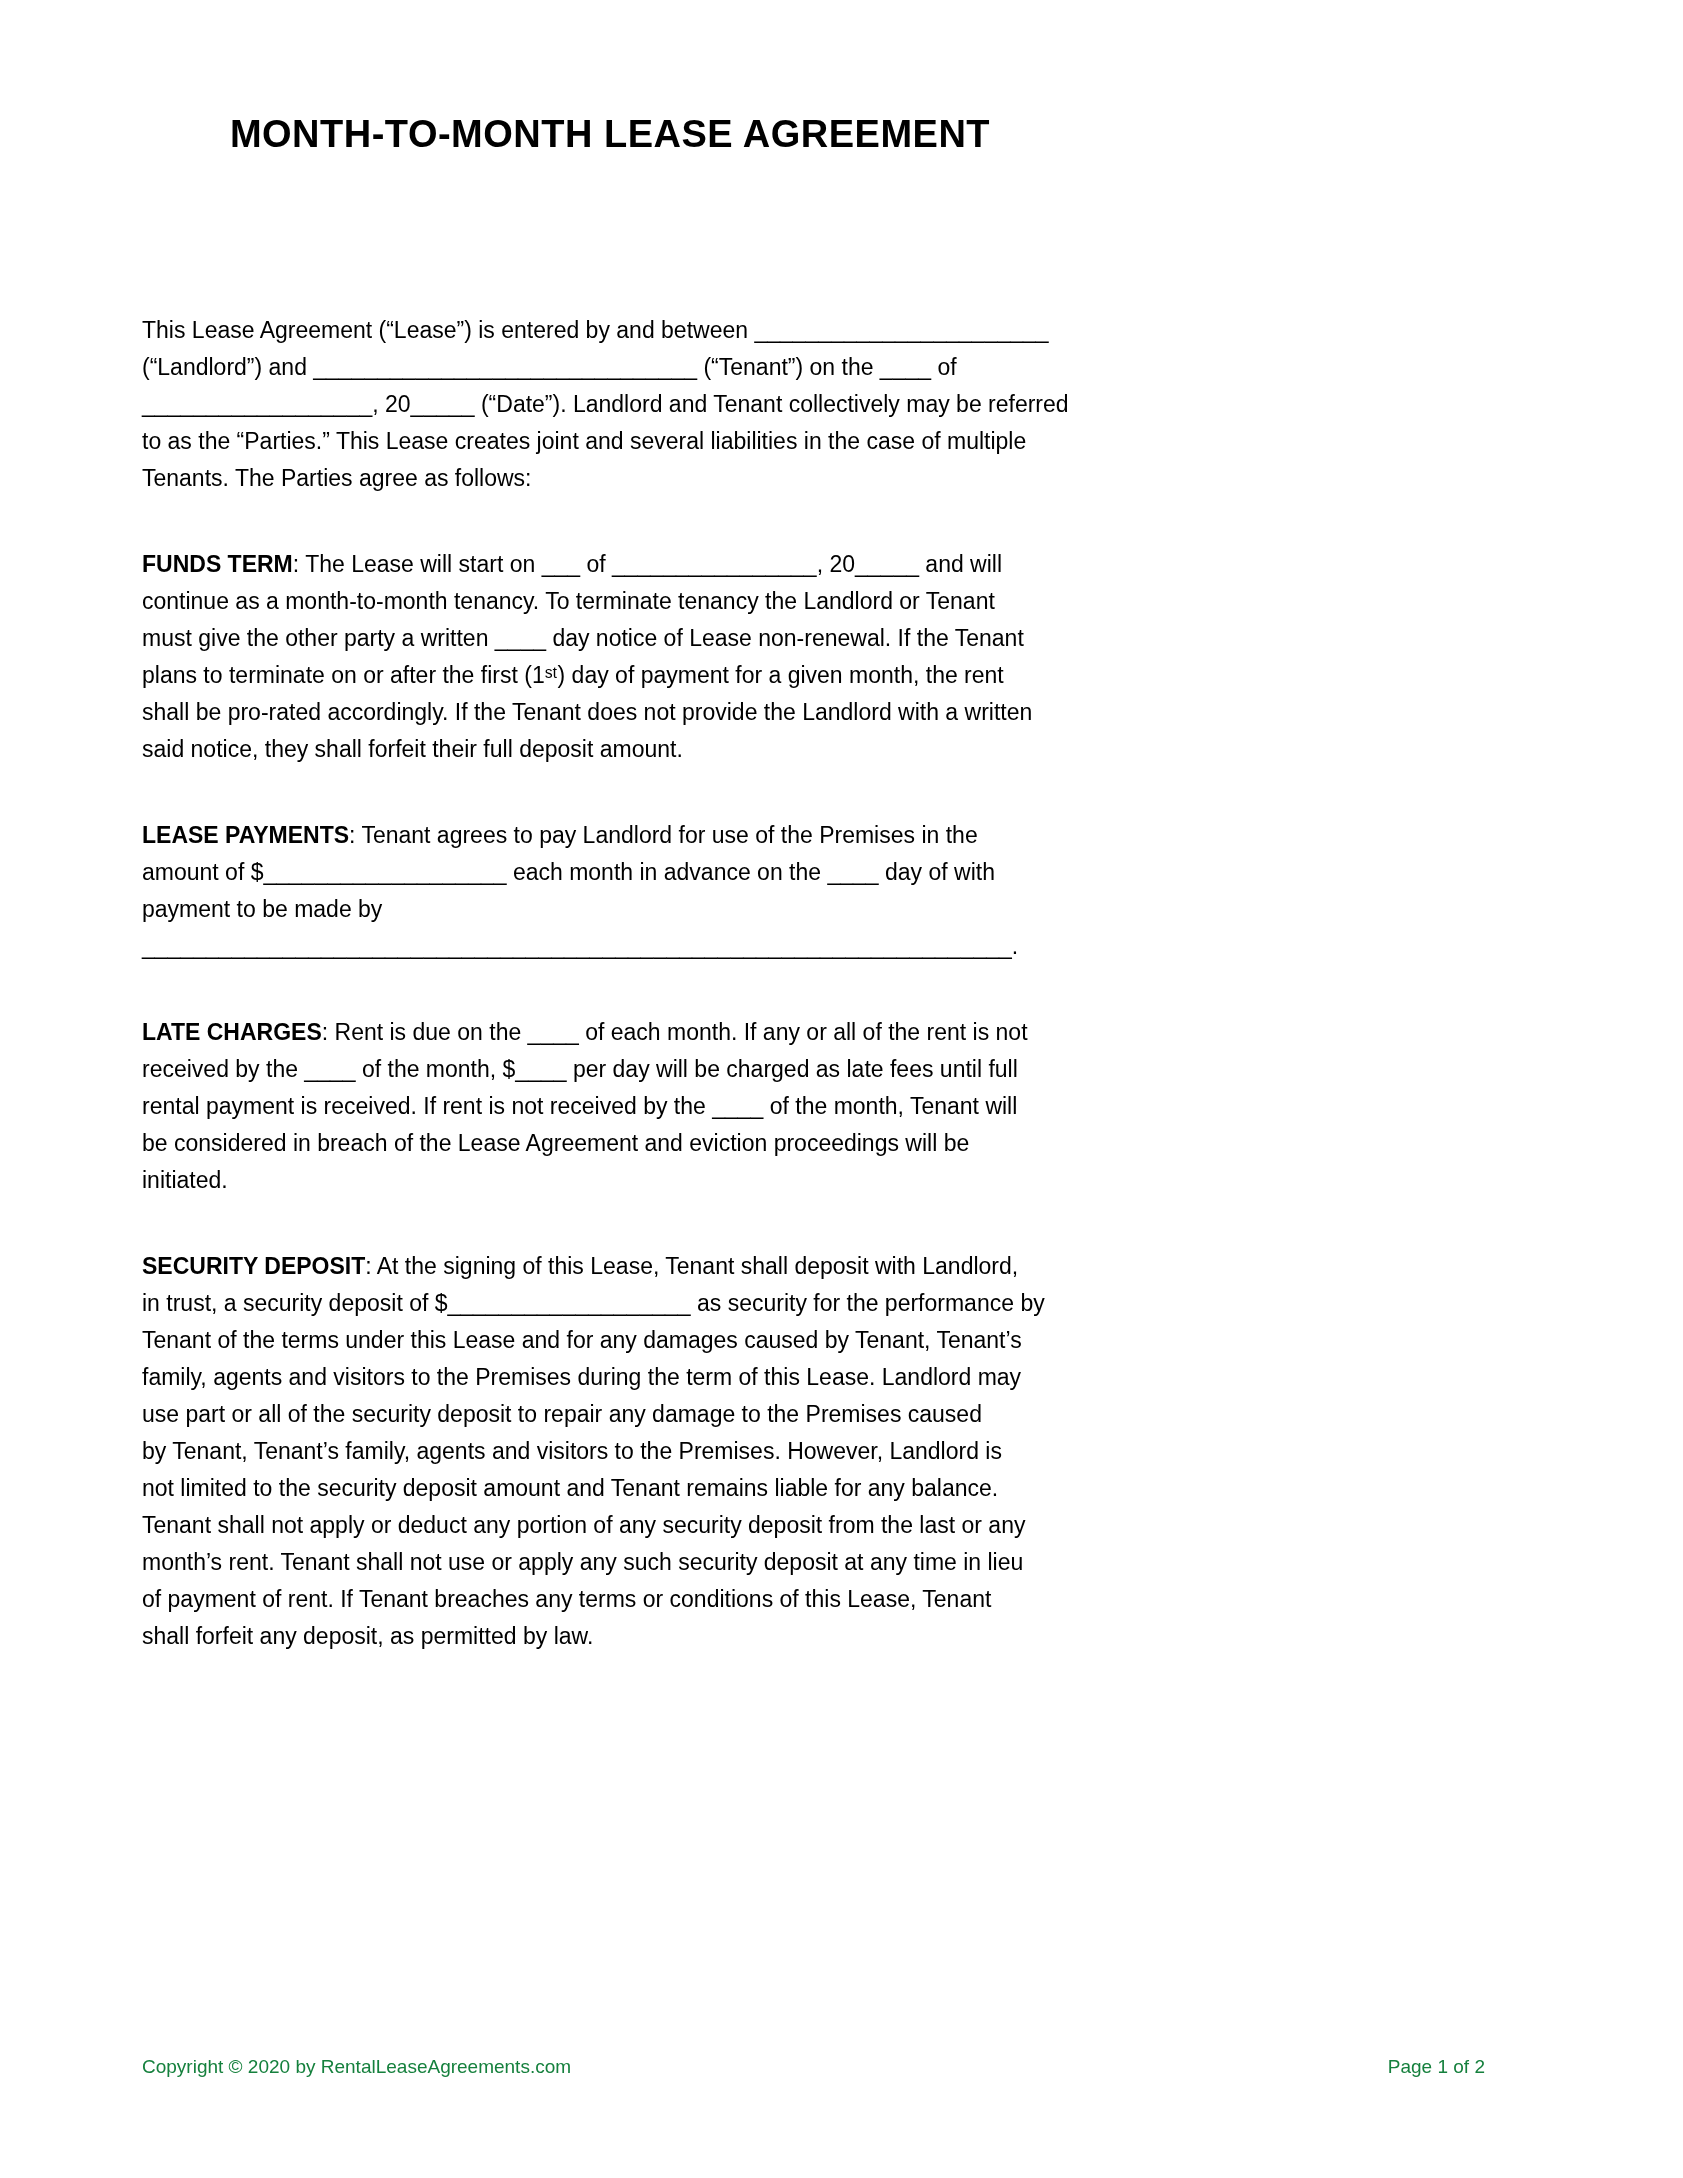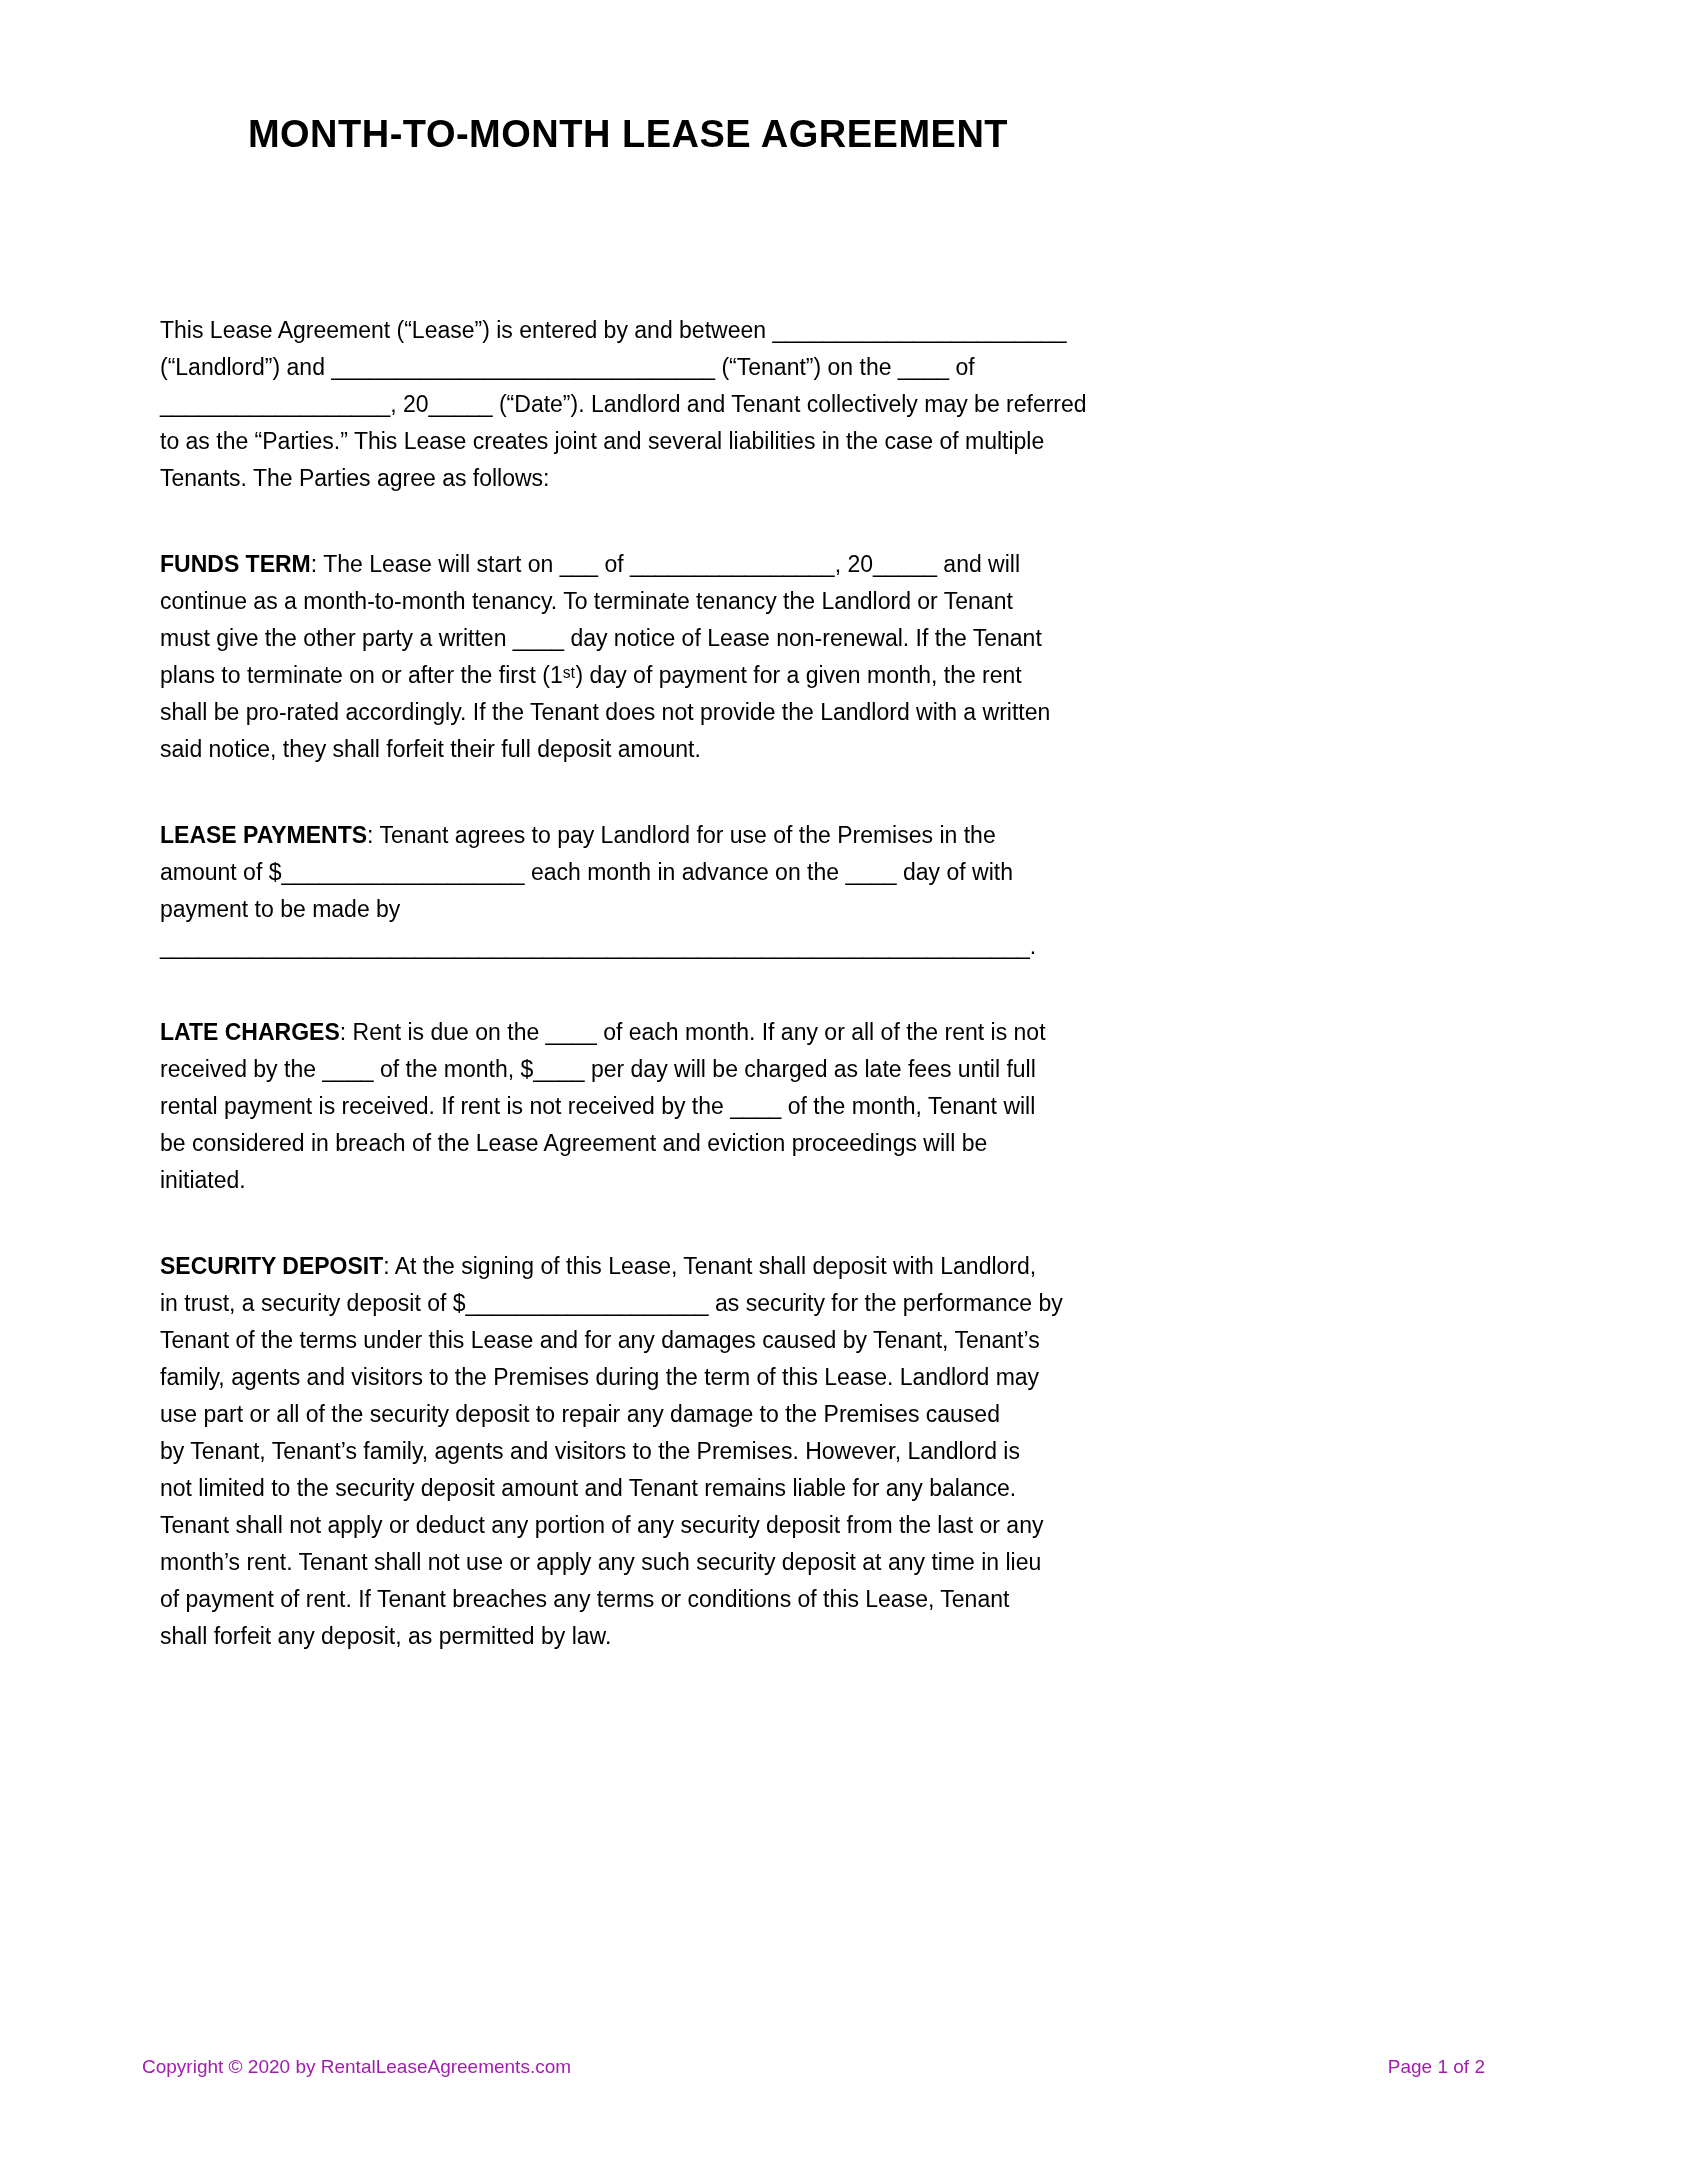--- a/index.html
+++ b/index.html
@@ -11,21 +11,21 @@
     position: relative;
     width: 1683px;
     height: 2178px;
     background: #ffffff;
     font-family: "Liberation Sans", "DejaVu Sans", sans-serif;
     color: #000000;
     overflow: hidden;
   }
   .content {
     position: absolute;
-    left: 160px;
+    left: 142px;
     top: 111px;
     width: 1119px;
   }
   .title {
     display: block;
     width: 936px;
     margin: 0 0 155px 0;
     font-size: 38px;
     line-height: 46px;
     font-weight: bold;
@@ -44,21 +44,21 @@
   }
   .footer {
     position: absolute;
     left: 142px;
     right: 198px;
     top: 2055px;
     display: flex;
     justify-content: space-between;
     font-size: 19px;
     line-height: 24px;
-    color: #a21caf;
+    color: #15803d;
   }
 </style>
 </head>
 <body>
 
 <div class="page">
   <div class="content">
     <h1 class="title">MONTH-TO-MONTH LEASE AGREEMENT</h1>
     <p class="para"><span class="hd"></span><span>This Lease Agreement (“Lease”) is entered by and between _______________________
 (“Landlord”) and ______________________________ (“Tenant”) on the ____ of

